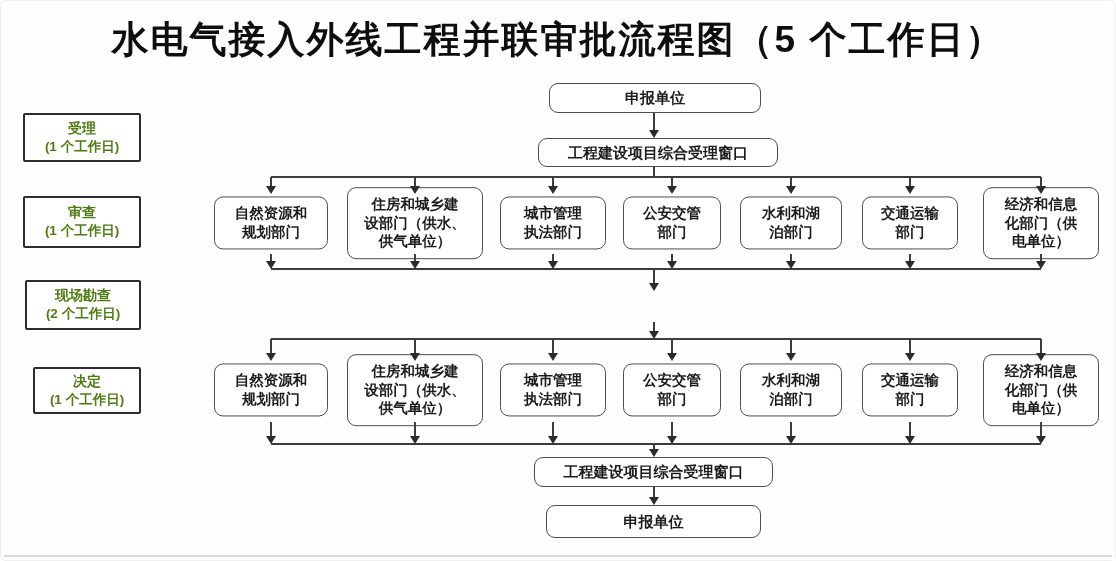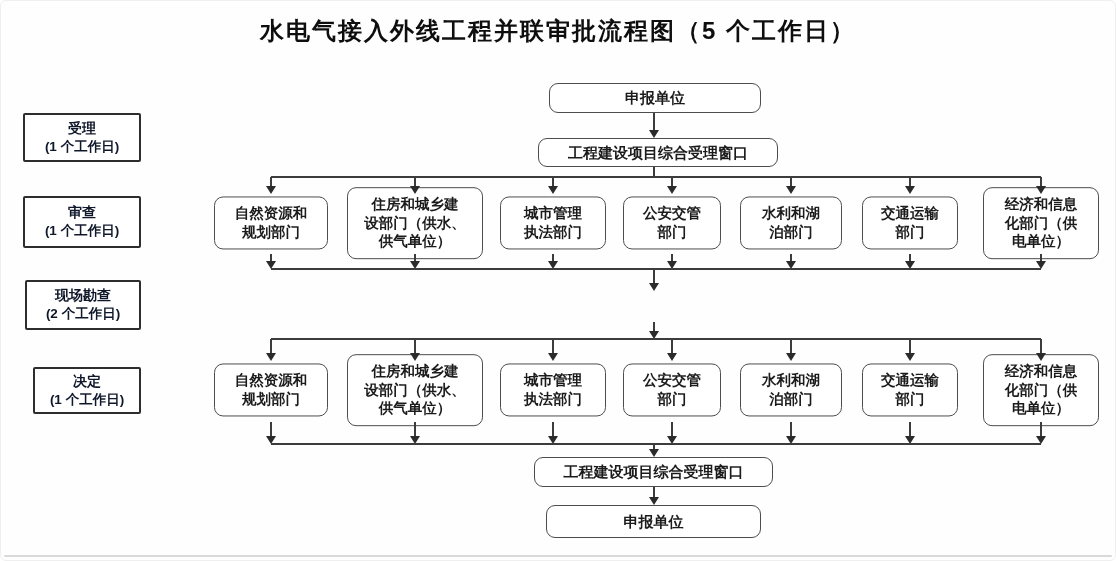--- a/index.html
+++ b/index.html
@@ -3,35 +3,35 @@
 <meta charset="utf-8">
 <style>
   html,body{margin:0;padding:0;background:#ffffff;}
   body{font-family:"Liberation Sans","DejaVu Sans",sans-serif;}
   .canvas{
     position:relative;width:1116px;height:561px;background:#fefefe;
     overflow:hidden;border:1px solid #efefef;border-radius:6px;box-sizing:border-box;
   }
   .title{
     position:absolute;left:0;top:14px;width:100%;text-align:center;
-    font-size:24px;font-weight:800;letter-spacing:2px;color:#0e0e0e;
+    font-size:37px;font-weight:800;letter-spacing:2px;color:#0e0e0e;
   }
   .flow-box{
     position:absolute;box-sizing:border-box;background:#fff;
     border:1.6px solid #4d4d4d;border-radius:9px;
     display:flex;align-items:center;justify-content:center;text-align:center;
     font-size:15px;font-weight:600;color:#1b1b1b;line-height:1.28;
     white-space:pre-line;padding:4px 2px;
   }
   .dept{font-size:14.5px;padding:7px 2px;}
   .stage-box{
     position:absolute;box-sizing:border-box;background:#fff;
     border:2px solid #2d2d2d;border-radius:2px;
     display:flex;flex-direction:column;align-items:center;justify-content:center;
-    text-align:center;color:#0f172a;font-weight:700;font-size:14px;line-height:1.35;
+    text-align:center;color:#4d7c0f;font-weight:700;font-size:14px;line-height:1.35;
   }
   .stage-box .duration{font-weight:600;font-size:13.5px;}
   .line{position:absolute;background:#3c3c3c;}
   .arrow{
     position:absolute;width:0;height:0;
     border-left:5px solid transparent;border-right:5px solid transparent;
     border-top:8px solid #2b2b2b;
   }
   .bottom-edge{
     position:absolute;left:3px;right:3px;bottom:3px;height:2px;

